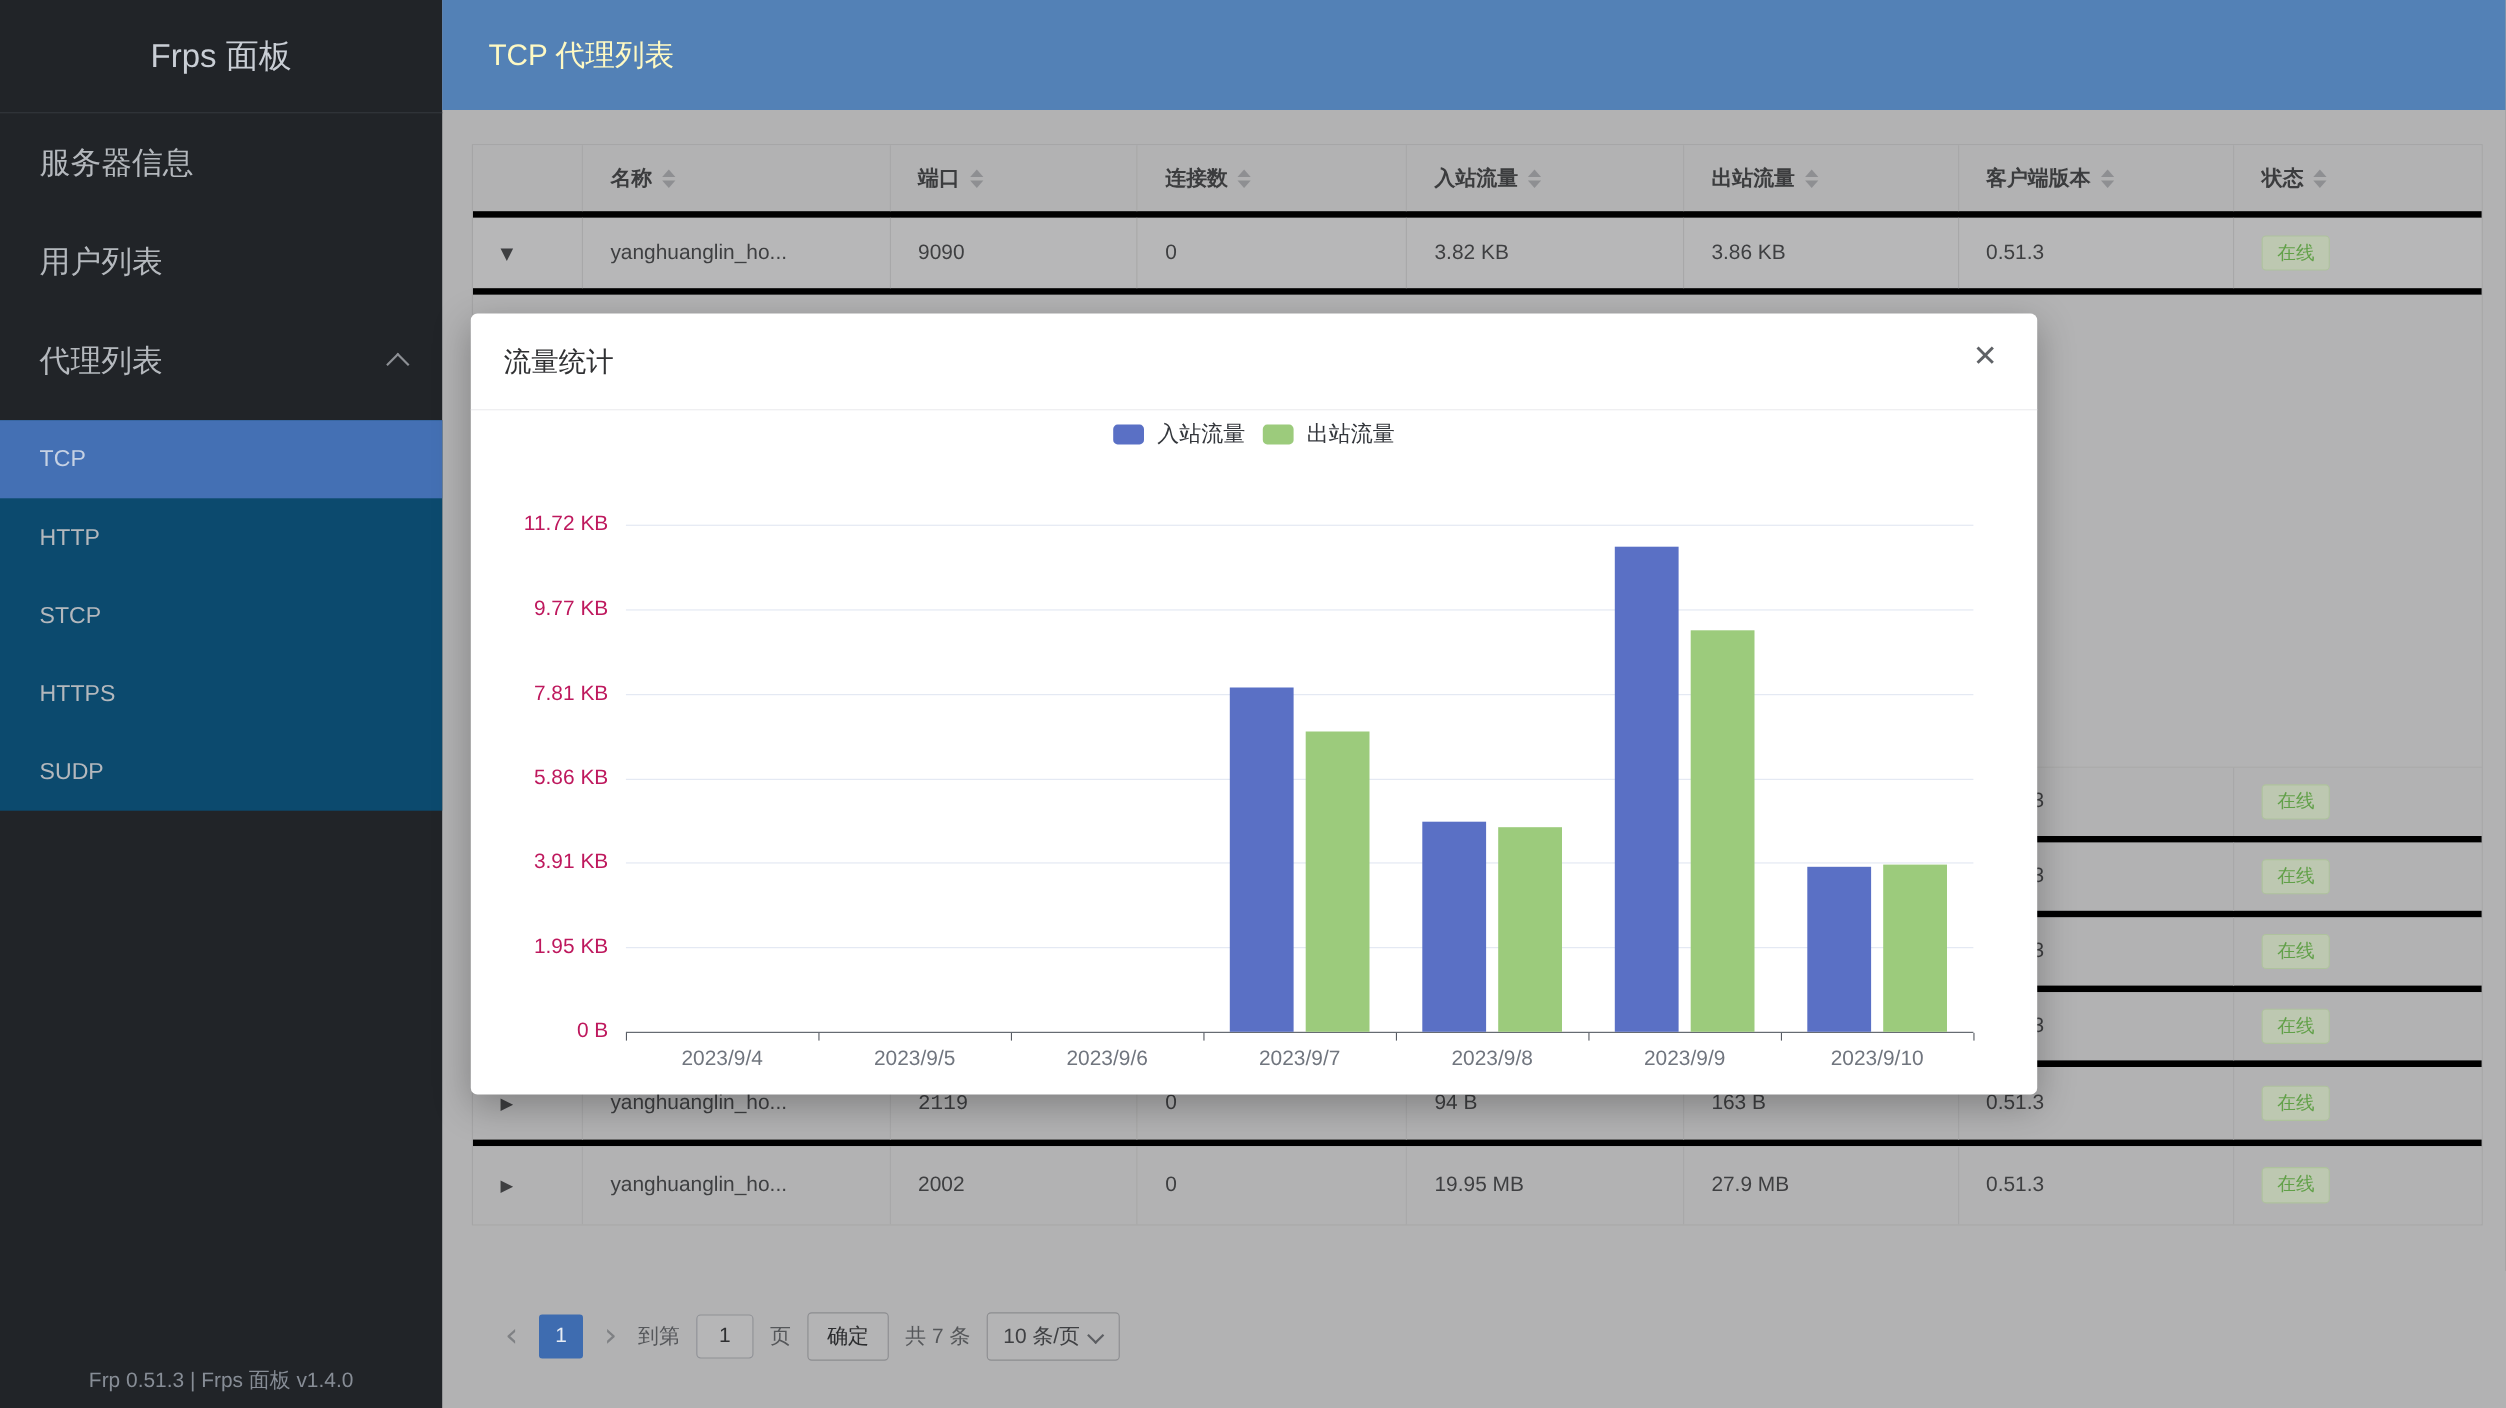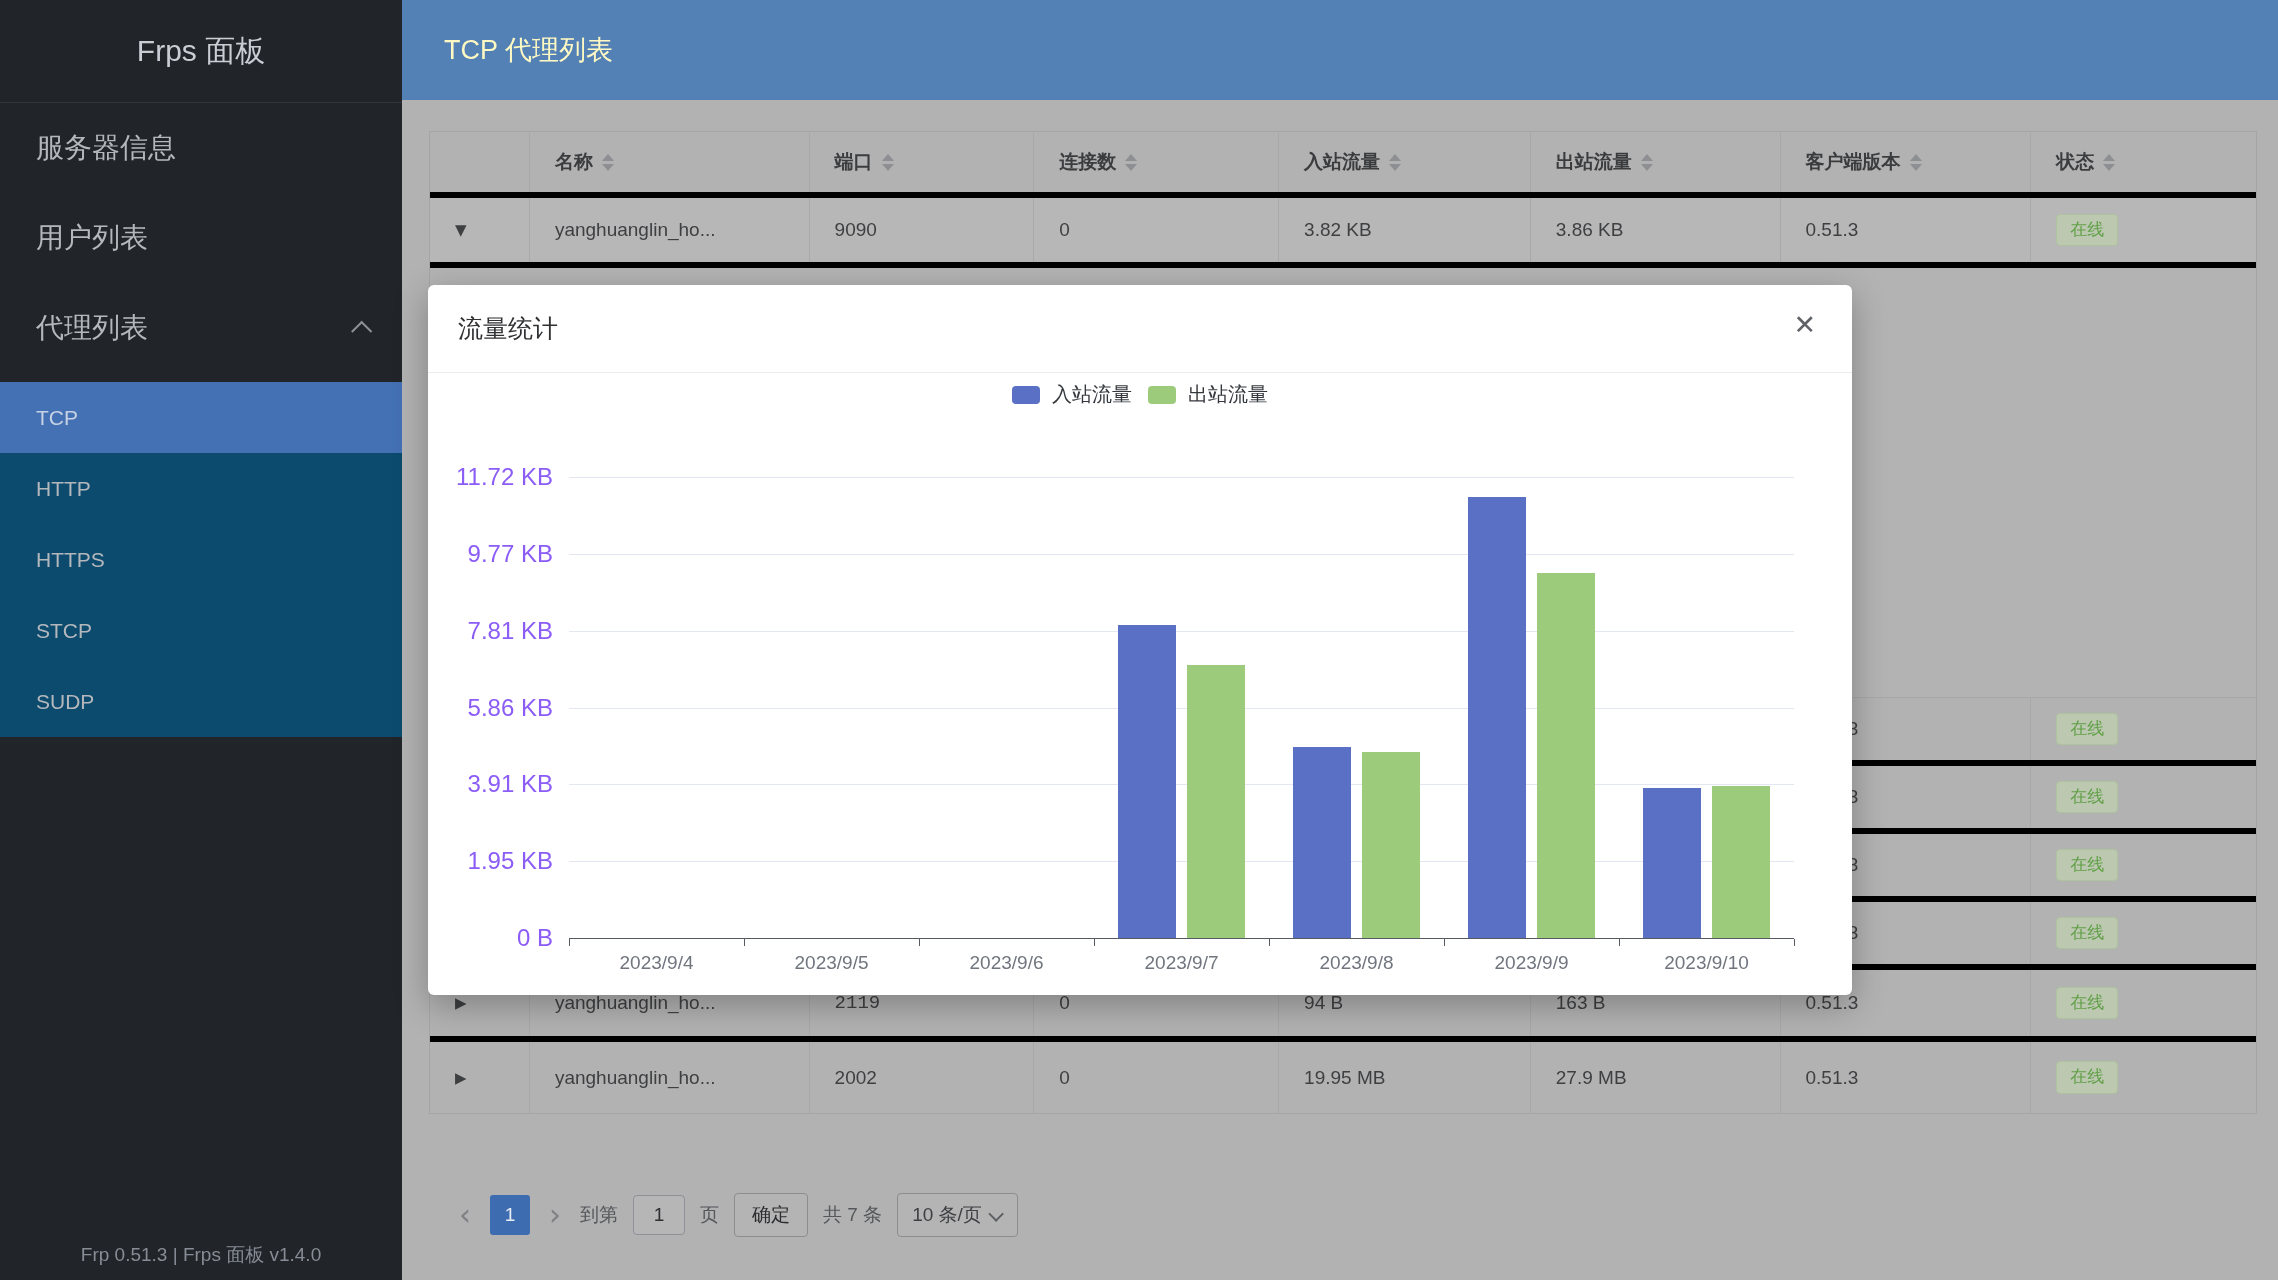--- a/index.html
+++ b/index.html
@@ -72,21 +72,21 @@
           justify-content:center;gap:16px;font-size:20px;color:#34373c;}
   .legend .sw{width:28px;height:18px;border-radius:4px;}
   .legend .item{display:flex;align-items:center;gap:12px;cursor:pointer;}
   
   .chart{position:absolute;left:141px;top:192px;width:1225px;height:461px;}
   .gridline{position:absolute;left:0;width:100%;height:1px;background:#e2e7f2;}
   .axis-x{position:absolute;left:0;bottom:-1px;width:100%;height:1px;background:#565b63;}
   .tickmark{position:absolute;width:1px;height:7px;background:#565b63;bottom:-8px;}
   .bar{position:absolute;bottom:0;width:58px;}
   .ylab{position:absolute;right:100%;margin-right:16px;transform:translateY(-50%);
-        white-space:nowrap;font-size:24px;color:#8b5cf6;}
+        white-space:nowrap;font-size:19px;color:#be185d;}
   .xlab{position:absolute;top:100%;margin-top:14px;transform:translateX(-50%);
         white-space:nowrap;font-size:19px;color:#70757e;}
 </style>
 </head>
 <body>
 
 <div id="root">
 
   <aside class="sidebar">
     <div class="logo">Frps 面板</div>
@@ -103,24 +103,24 @@
         <span class="chev-up"></span>
       </div>
       <div class="submenu">
         <div class="sub-item active">
             <span>TCP</span>
           </div>
         <div class="sub-item">
             <span>HTTP</span>
           </div>
         <div class="sub-item">
+            <span>STCP</span>
+          </div>
+        <div class="sub-item">
             <span>HTTPS</span>
-          </div>
-        <div class="sub-item">
-            <span>STCP</span>
           </div>
         <div class="sub-item">
             <span>SUDP</span>
           </div>
       </div>
     </nav>
     <div class="side-footer">Frp 0.51.3 | Frps 面板 v1.4.0</div>
   </aside>
 
   <header class="topbar">

